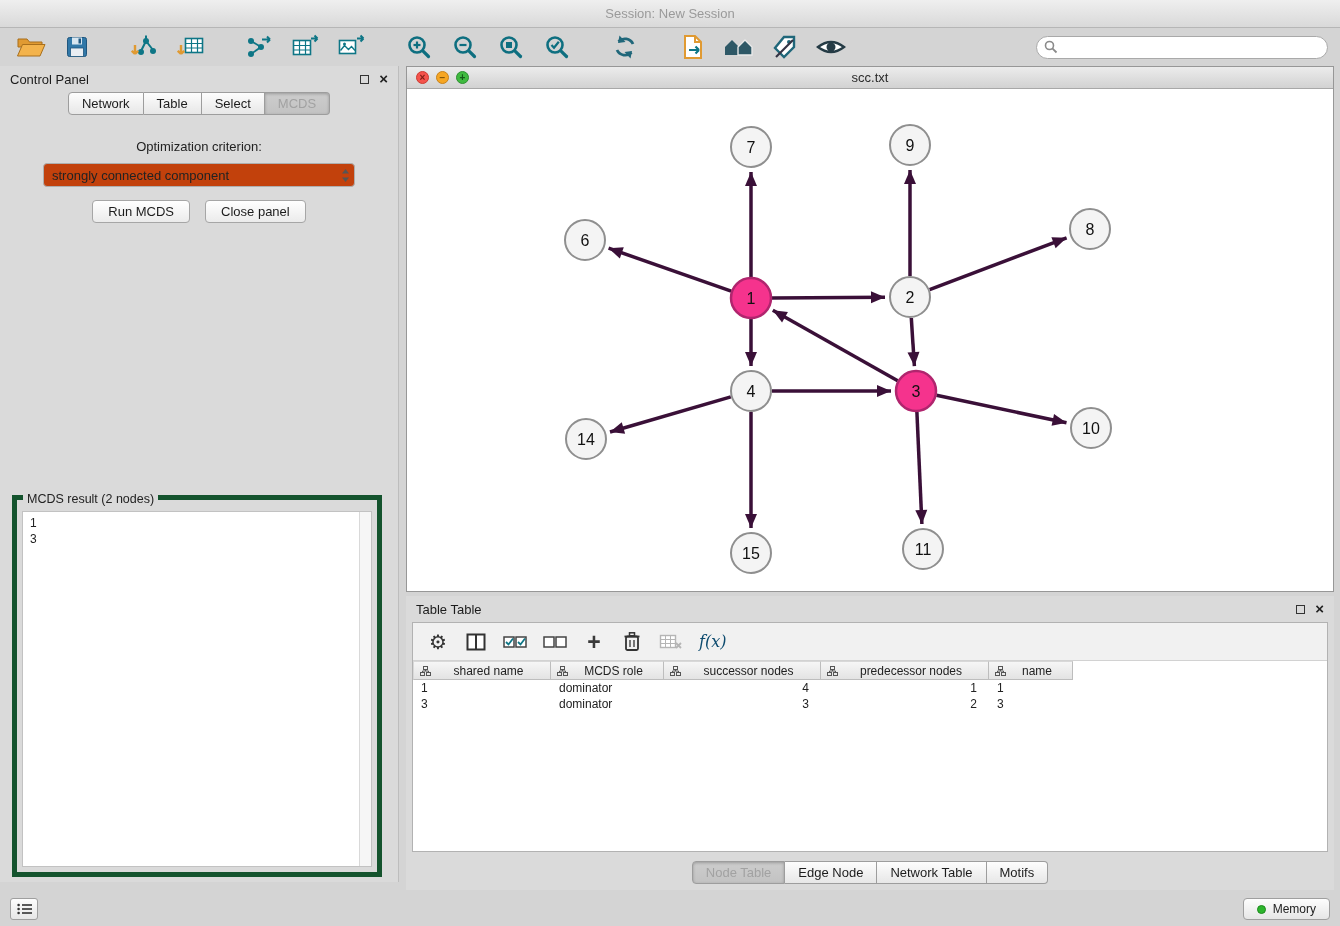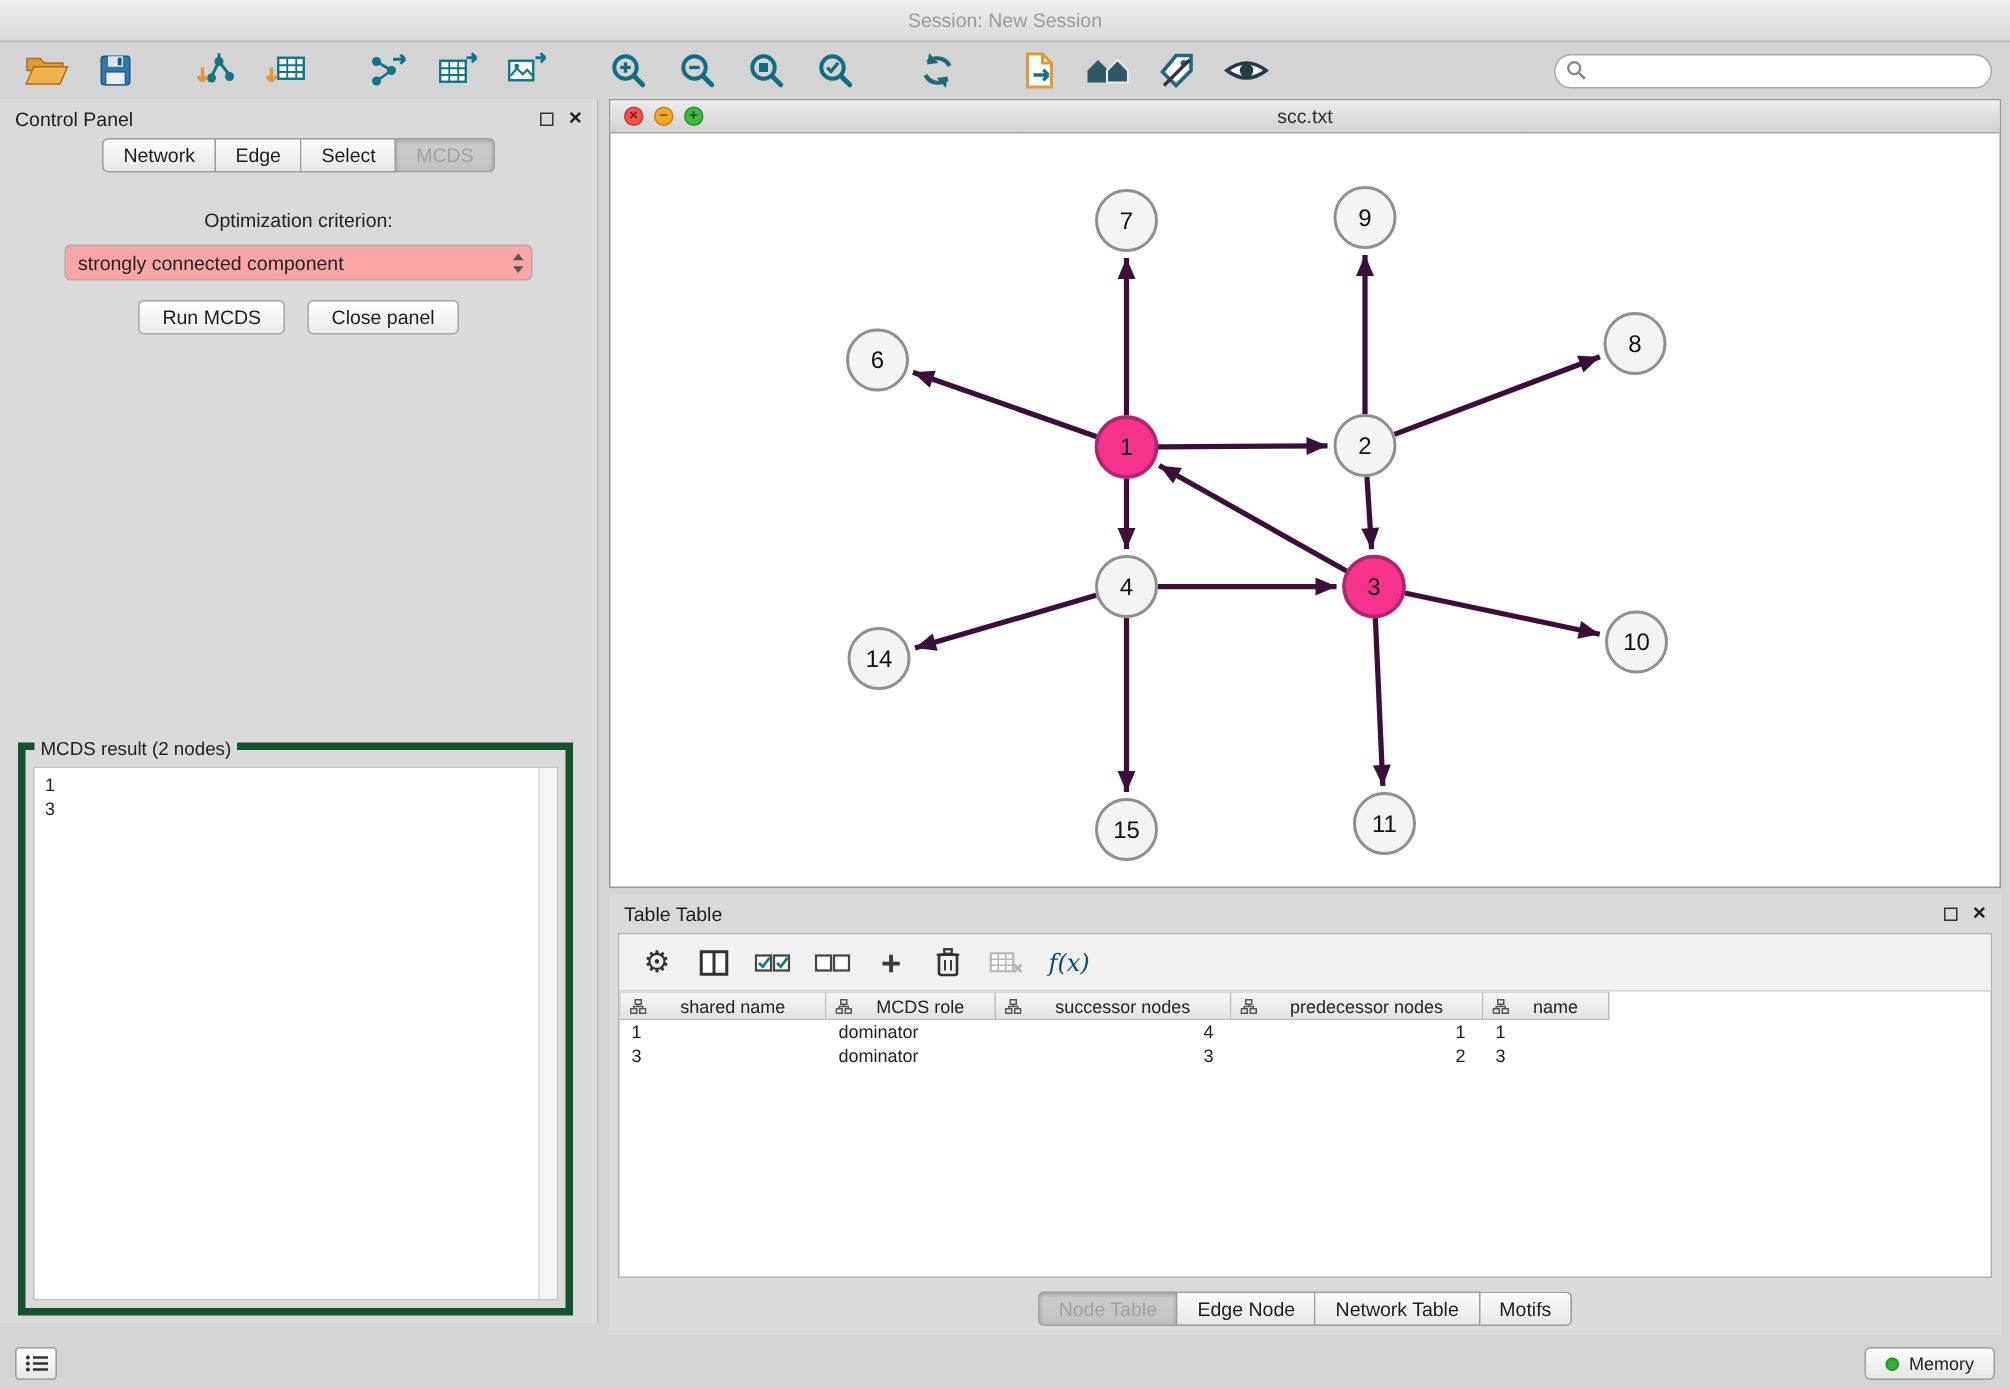--- a/index.html
+++ b/index.html
@@ -32,21 +32,21 @@
   .tab + .tab { border-left:none; }
   .tab:first-child { border-radius:4px 0 0 4px; }
   .tab:last-child { border-radius:0 4px 4px 0; }
   .tab-active { background:linear-gradient(#cdcdcd,#c2c2c2); color:#a2a2a2;
     box-shadow:inset 0 1px 3px rgba(0,0,0,.25); }
 
   
   .control-panel { position:absolute; left:0; top:66px; width:399px; height:816px;
     background:#dadada; border-right:1px solid #bdbdbd; }
   .opt-label { text-align:center; margin-top:24px; font-size:13px; }
-  .combo { margin:9px auto 0; width:312px; height:24px; background:#fca5a5; border:1px solid #aeaeae;
+  .combo { margin:9px auto 0; width:312px; height:24px; background:#c2410c; border:1px solid #aeaeae;
     border-radius:4px; display:flex; align-items:center; padding:0 4px 0 8px; font-size:13px; }
   .combo-arrows { margin-left:auto; display:flex; align-items:center; }
   .btn-row { display:flex; justify-content:center; gap:15px; margin-top:13px; }
   .mac-btn { padding:3px 15px; font-size:13px; background:linear-gradient(#ffffff,#ebebeb);
     border:1px solid #a6a6a6; border-radius:4px; font-family:"Liberation Sans",sans-serif; color:#1c1c1c; }
 
   .result-group { position:absolute; left:12px; right:16px; top:429px; bottom:5px; border:5px solid #14532d; }
   .group-label { position:absolute; top:-8px; left:6px; background:#dadada; padding:0 4px; font-size:12.5px; }
   .result-area { position:absolute; top:11px; left:5px; right:5px; bottom:5px; background:#fff; border:1px solid #c2c2c2; }
   .result-pre { white-space:pre; font-size:12px; line-height:16px; padding:3px 7px; font-family:"Liberation Sans",sans-serif; }
@@ -261,21 +261,21 @@
   <div class="panel-header">
     <span>Control Panel</span>
     <span class="win-btns">
       <span class="float-box"></span>
       <span class="close-x">×</span>
     </span>
   </div>
 
   <div class="tabs">
       <div class="tab">Network</div>
-      <div class="tab">Edge</div>
+      <div class="tab">Table</div>
       <div class="tab">Select</div>
       <div class="tab tab-active">MCDS</div>
     </div>
 
   <div class="opt-label">Optimization criterion:</div>
 
   <div class="combo">
     <span>strongly connected component</span>
     <span class="combo-arrows">
       <svg width="9" height="15" viewBox="0 0 9 15">

